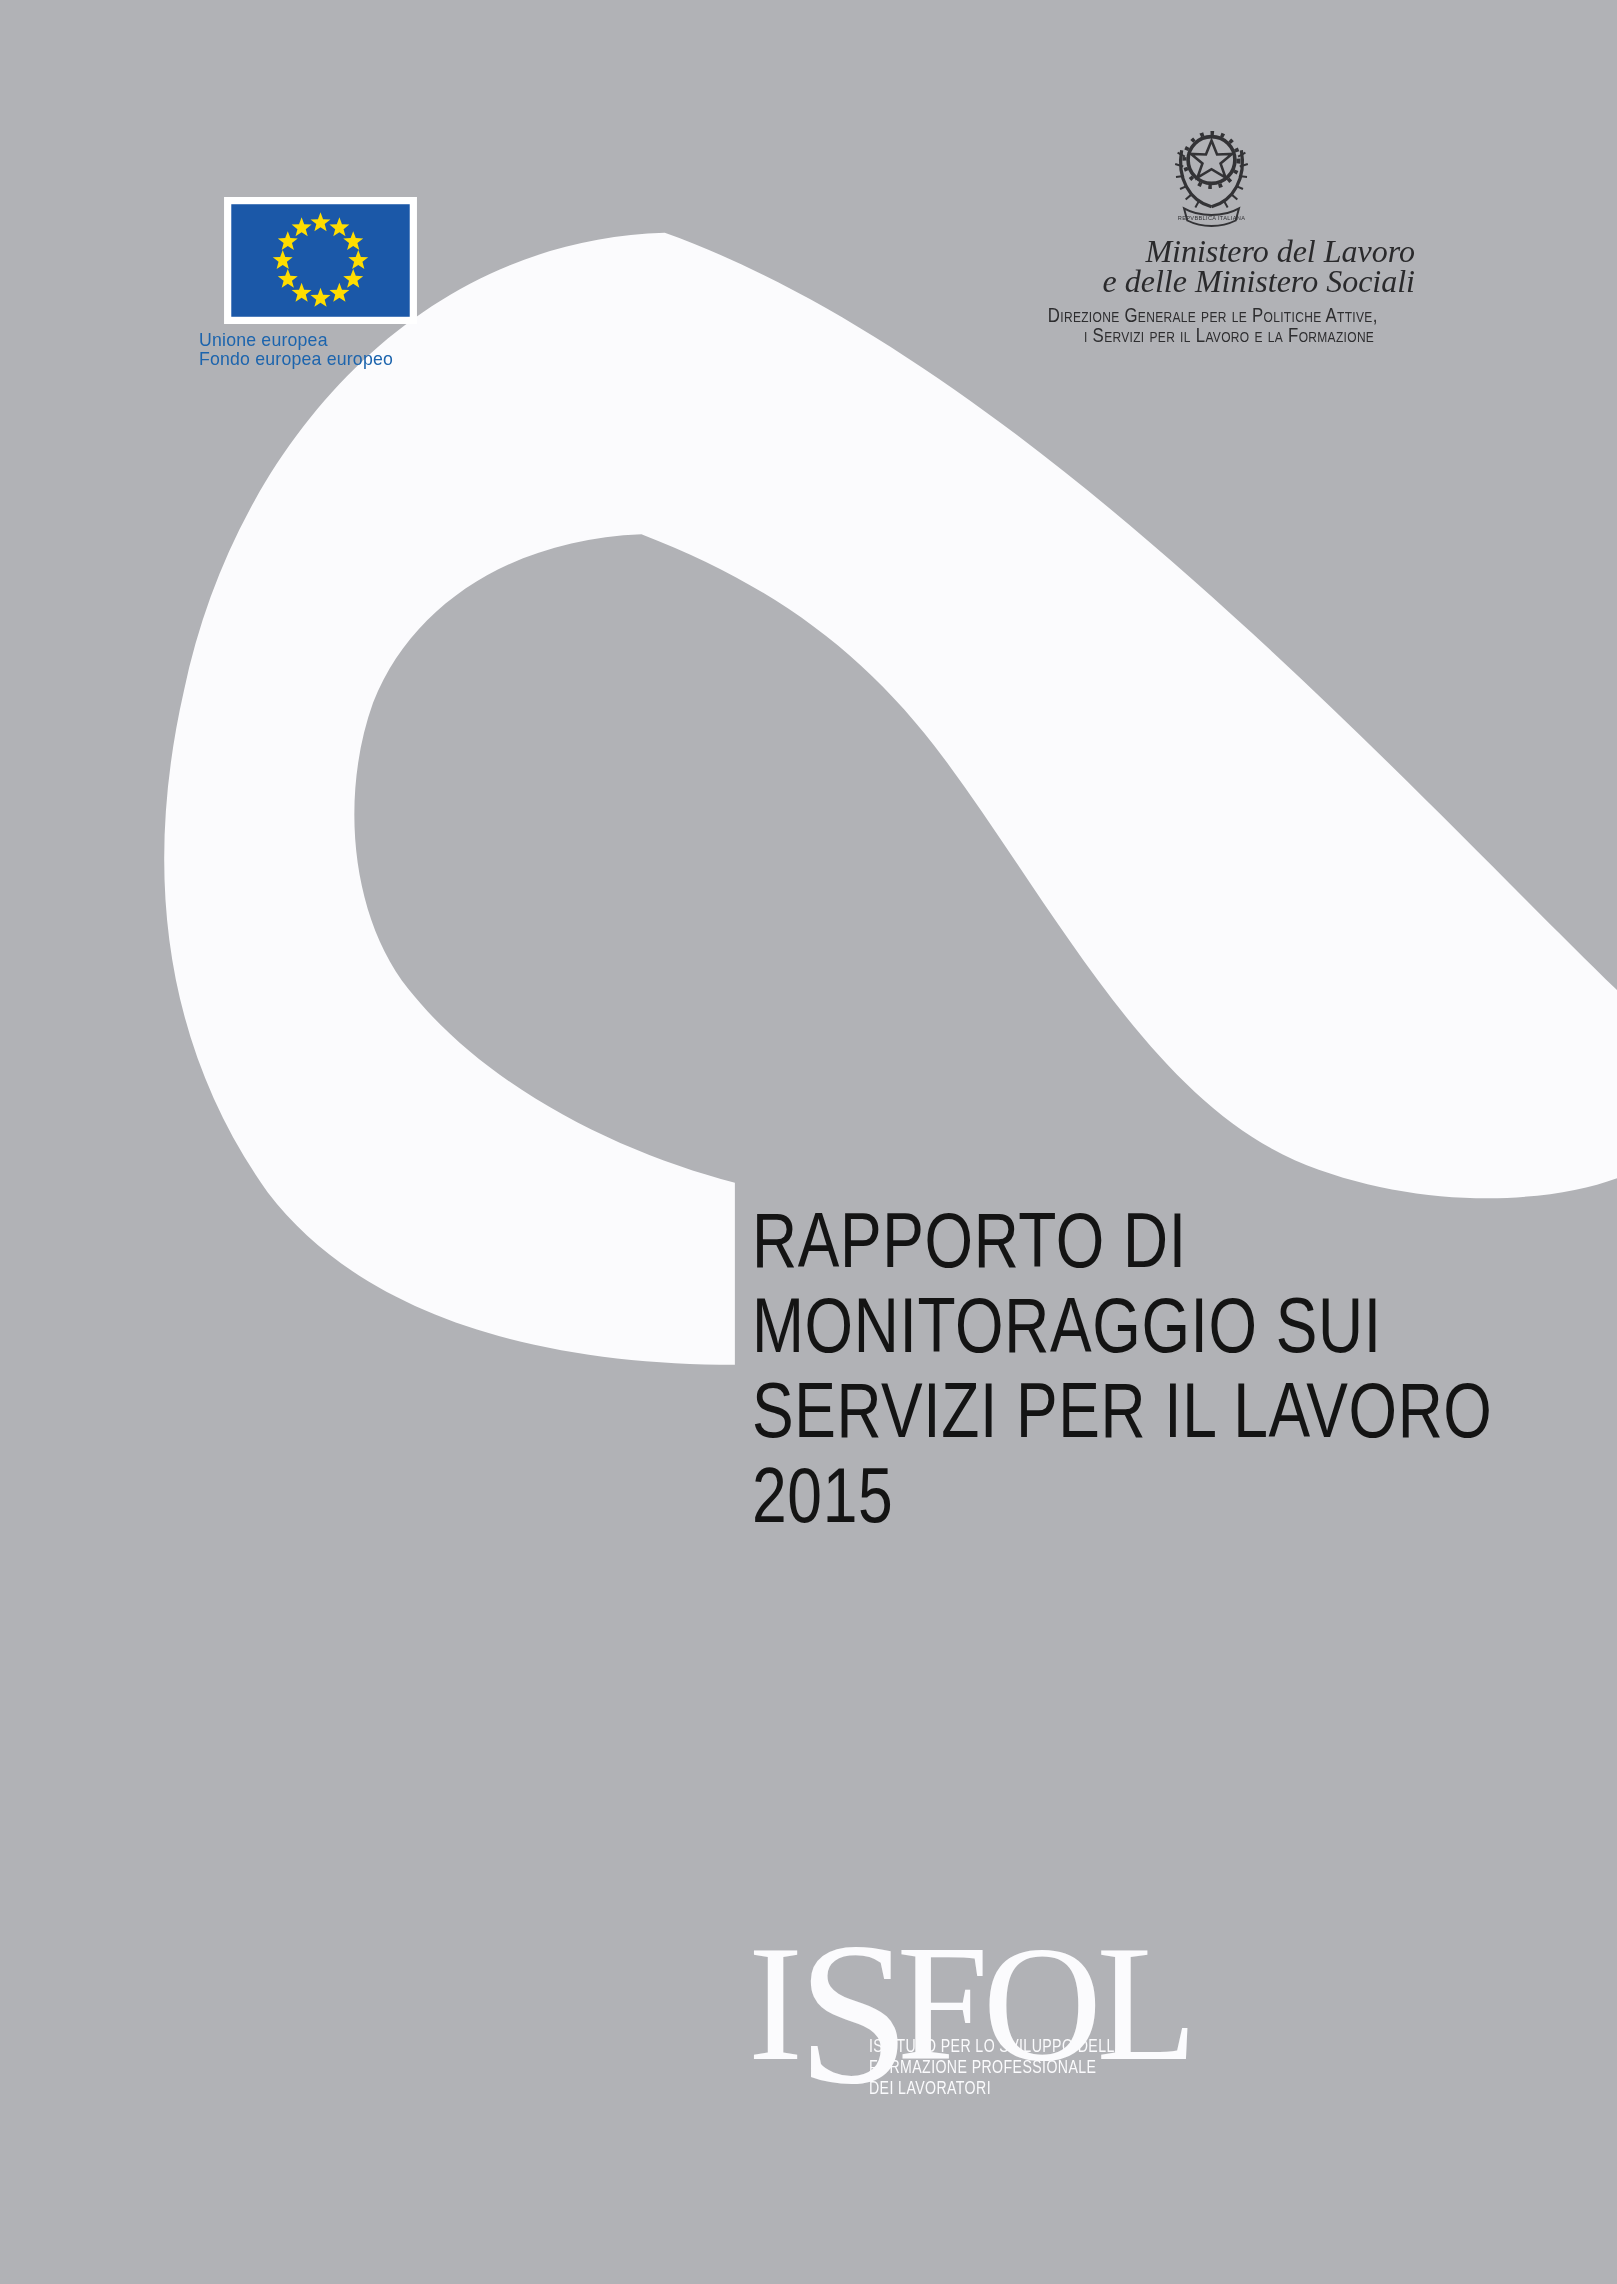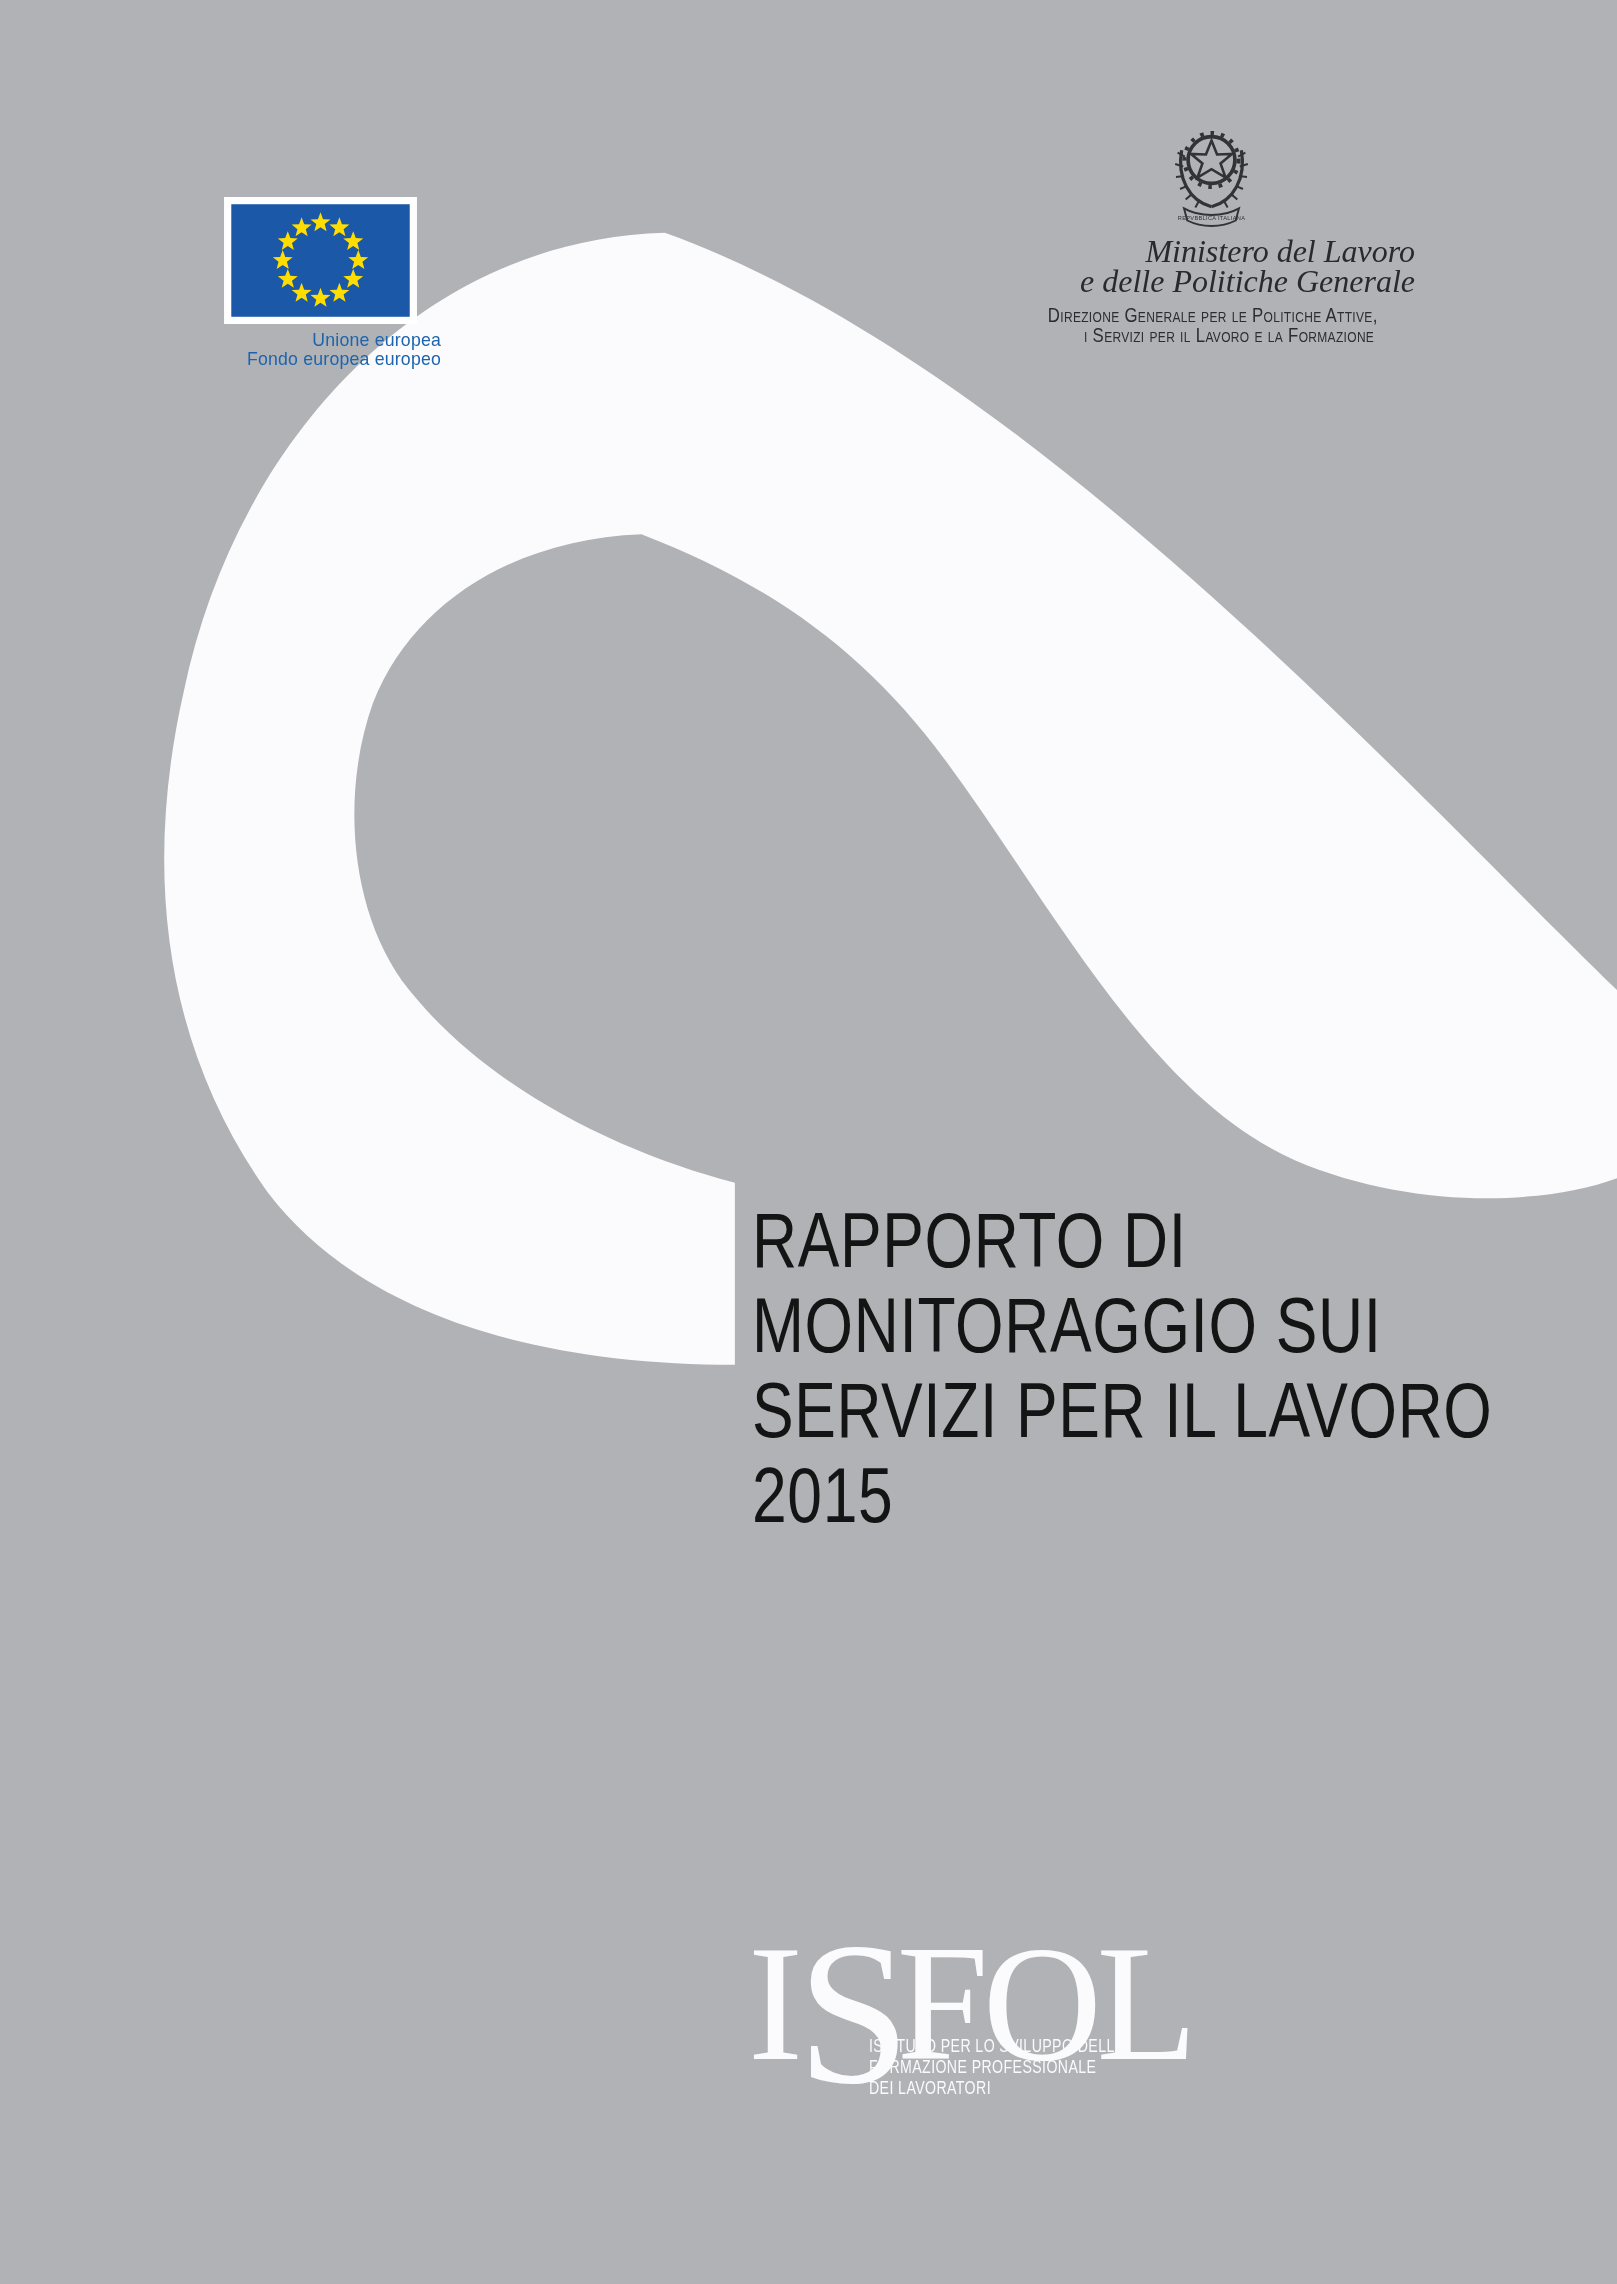--- a/index.html
+++ b/index.html
@@ -9,21 +9,21 @@
     background:#b1b2b6;
     overflow:hidden;
     font-family:"Liberation Sans", sans-serif;
   }
   .swoosh-svg{position:absolute;left:0;top:0;width:1618px;height:2284px;}
 
   
   .eu-block{position:absolute;left:199px;top:197px;width:242px;}
   .eu-flag{display:block;margin:0 auto;width:193px;height:127px;box-shadow:0 0 0 0 transparent;}
   .eu-caption{
-    margin-top:7.3px;text-align:right;
+    margin-top:7.3px;text-align:left;
     font-size:17.7px;line-height:18.5px;
     color:#1c64ad;letter-spacing:0.2px;
   }
 
   
   .ministry-block{position:absolute;left:1007px;top:118px;width:408px;text-align:right;}
   .emblem-svg{display:block;margin:0 auto;width:97px;height:113px;}
   .ministry-script{
     margin-top:4.8px;
     font-family:"Liberation Serif", serif;
@@ -124,21 +124,21 @@
       <path d="M60 110 C 32 102, 17 74, 23 40" stroke-width="4"></path>
       <path d="M27 48 l-9 -5 M25 60 l-10 -3 M26 72 l-10 1 M30 84 l-9 4 M36 94 l-8 7 M45 102 l-5 9" stroke-width="2.5"></path>
       <path d="M60 110 C 88 102, 103 74, 97 40" stroke-width="4"></path>
       <path d="M93 48 l9 -5 M95 60 l10 -3 M94 72 l10 1 M90 84 l9 4 M84 94 l8 7 M75 102 l5 9" stroke-width="2.5"></path>
 
       <path d="M26 112 C 45 123, 75 123, 94 112 L 90 127 C 72 136, 48 136, 30 127 Z" stroke-width="2.4"></path>
       <text x="60" y="126" text-anchor="middle" font-size="7" letter-spacing="0.4" stroke="none" fill="#333336">REPVBBLICA ITALIANA</text>
     </svg>
     <div class="ministry-script">
       <div>Ministero del Lavoro</div>
-      <div>e delle Politiche Generale</div>
+      <div>e delle Ministero Sociali</div>
     </div>
     <div class="ministry-dept">
       <div>Direzione Generale per le Politiche Attive,</div>
       <div>i Servizi per il Lavoro e la Formazione</div>
     </div>
   </div>
 
   <div class="title-block">
     <div>RAPPORTO DI</div>
     <div>MONITORAGGIO SUI</div>

